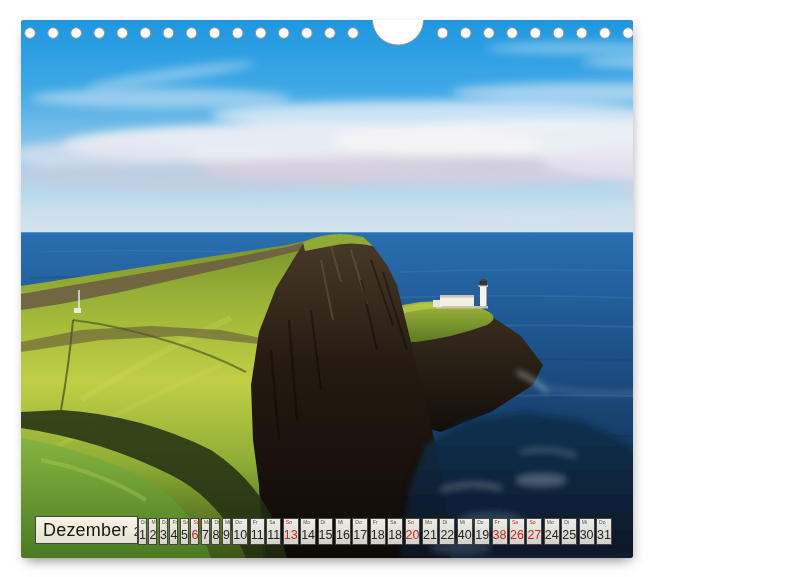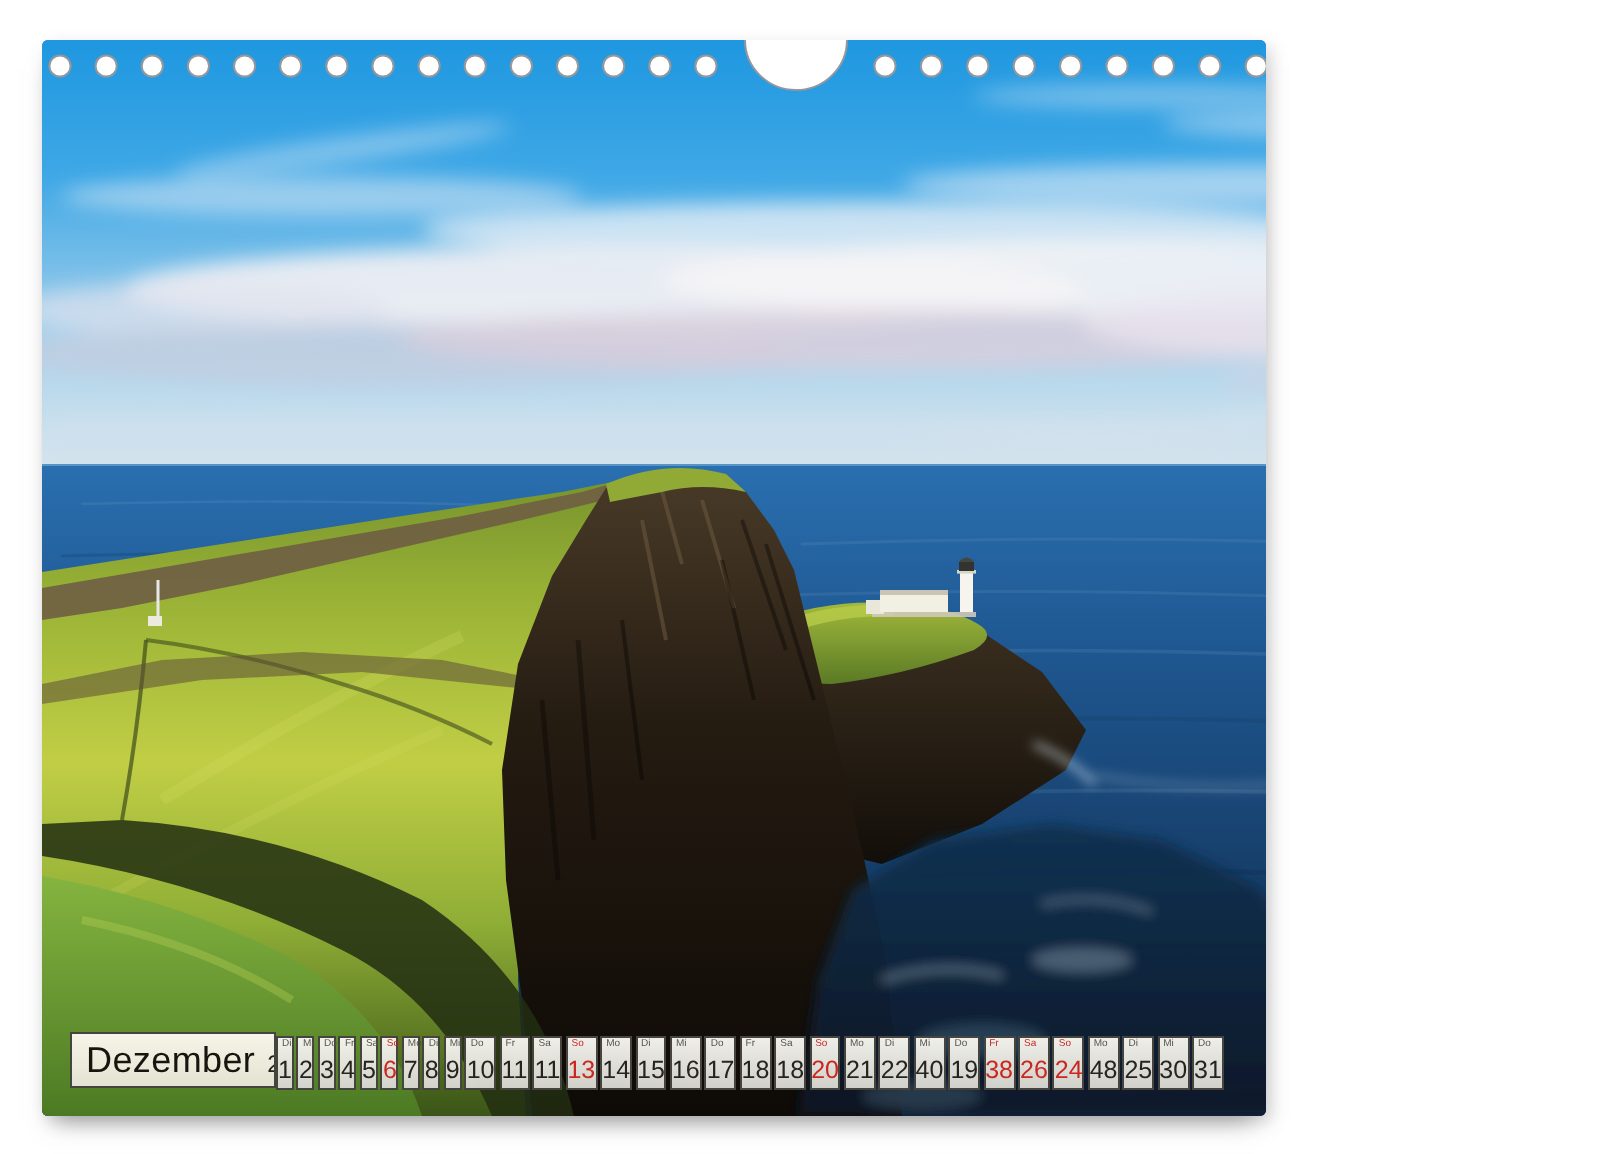--- a/index.html
+++ b/index.html
@@ -329,25 +329,25 @@
         <div class="cell red">
           <span class="wd">Fr</span>
           <span class="num">38</span>
         </div>
         <div class="cell red">
           <span class="wd">Sa</span>
           <span class="num">26</span>
         </div>
         <div class="cell red">
           <span class="wd">So</span>
+          <span class="num">27</span>
+        </div>
+        <div class="cell">
+          <span class="wd">Mo</span>
           <span class="num">24</span>
-        </div>
-        <div class="cell">
-          <span class="wd">Mo</span>
-          <span class="num">48</span>
         </div>
         <div class="cell">
           <span class="wd">Di</span>
           <span class="num">25</span>
         </div>
         <div class="cell">
           <span class="wd">Mi</span>
           <span class="num">30</span>
         </div>
         <div class="cell">

